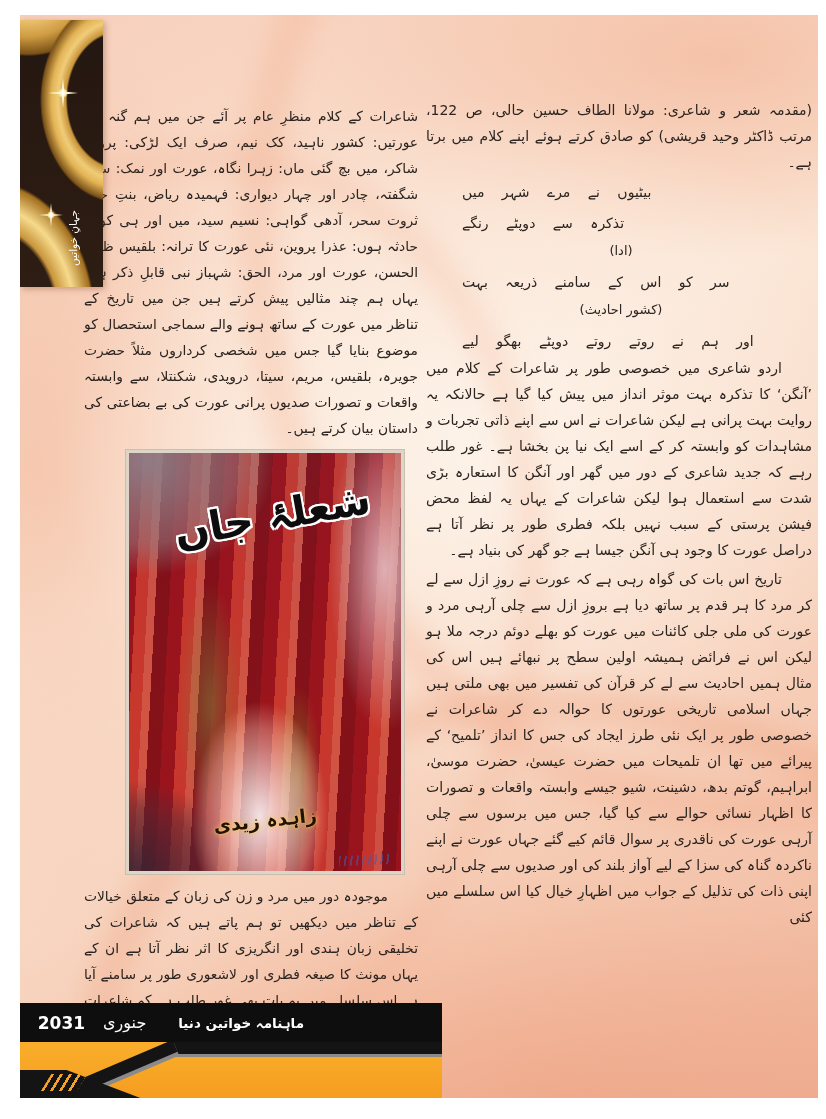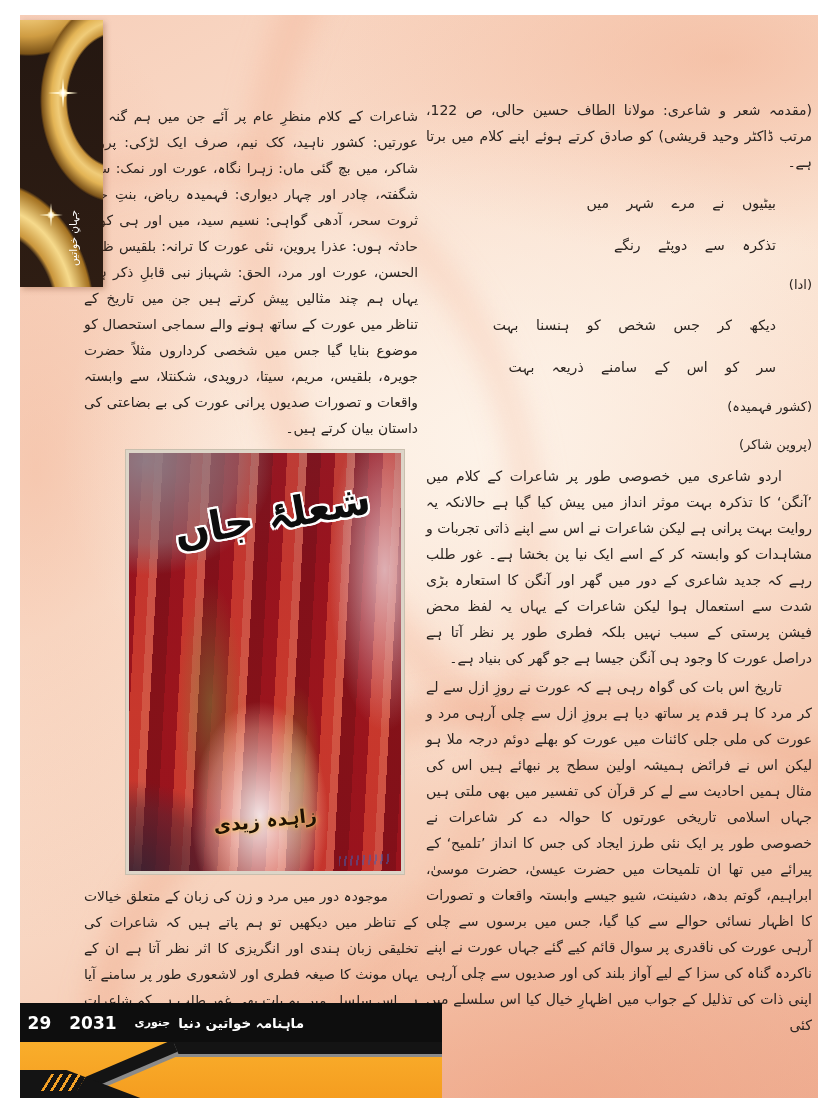--- a/index.html
+++ b/index.html
@@ -37,22 +37,22 @@
   .sp2{left:16px;top:180px;transform:scale(.8);}
   .strip-label{position:absolute;left:40px;top:168px;width:26px;height:100px;display:flex;align-items:center;justify-content:center;}
   .strip-label span{transform:rotate(-90deg);white-space:nowrap;color:#ffffff;font-size:10.5px;letter-spacing:.4px;}
 
   
   .urdu{direction:rtl;color:#2b2420;text-align:justify;}
   .col-right{position:absolute;right:6px;top:82px;width:386px;z-index:2;font-size:14px;line-height:26px;}
   .col-left {position:absolute;left:64px;top:88px;width:334px;z-index:2;font-size:13.8px;line-height:26px;}
   .para{margin:0 0 3px 0;}
   .indent{text-indent:30px;}
-  .verse{text-align:right;word-spacing:13px;margin:15px 36px 0 36px;line-height:27px;}
-  .attrib{text-align:right;font-size:13px;margin:14px 0 6px 4px;line-height:24px;}
+  .verse{text-align:left;word-spacing:13px;margin:4px 36px 0 36px;line-height:27px;}
+  .attrib{text-align:center;font-size:13px;margin:2px 0 6px 4px;line-height:24px;}
 
   
   .book-cover{position:relative;width:272px;height:418px;margin:9px 14px 9px auto;
     border:3px solid #ddd5c8;box-shadow:0 0 0 1px #c9bfae;
     background:
       radial-gradient(95px 160px at 48% 87%, rgba(255,255,255,.88), rgba(255,214,190,.35) 55%, transparent 72%),
       radial-gradient(150px 130px at 0% 102%, rgba(50,36,52,.92), rgba(84,40,52,.5) 55%, transparent 76%),
       radial-gradient(170px 150px at 6% 2%,  rgba(142,126,136,.95), rgba(150,120,126,.55) 55%, transparent 76%),
       radial-gradient(80px 230px at 94% 28%, rgba(226,196,202,.85), transparent 70%),
       radial-gradient(46px 170px at 30% 60%, rgba(128,128,58,.55), transparent 72%),
@@ -66,22 +66,22 @@
   .cover-author{position:absolute;bottom:38px;left:50%;transform:translateX(-50%) rotate(-6deg);
     font-size:19px;font-weight:bold;color:#201204;white-space:nowrap;
     text-shadow:0 0 6px rgba(250,195,75,.95),0 0 2px rgba(255,215,125,.9);}
   .cover-sign{position:absolute;right:10px;bottom:6px;width:52px;height:10px;opacity:.8;transform:rotate(-3deg);
     background:repeating-linear-gradient(100deg,rgba(70,90,170,.7) 0 2px,transparent 2px 6px);}
 
   
   .footer{position:absolute;left:0;top:988px;width:422px;height:95px;z-index:4;}
   .footer-bar{height:39px;background:#0e0e0e;display:flex;direction:rtl;align-items:center;
     gap:18px;padding-right:138px;box-sizing:border-box;color:#ffffff;}
-  .footer-bar .mag{font-size:13.5px;font-weight:bold;white-space:nowrap;}
-  .footer-bar .mon{font-size:11px;font-weight:bold;margin-right:-10px;}
+  .footer-bar .mag{font-size:13.5px;font-weight:bold;white-space:nowrap;margin-left:24px;}
+  .footer-bar .mon{font-size:16px;font-weight:normal;margin-right:-10px;}
   .footer-bar .yr,.footer-bar .pg{font-size:17px;font-weight:bold;font-family:"DejaVu Sans",sans-serif;}
   .footer-art{position:relative;height:56px;overflow:hidden;
     background:linear-gradient(180deg,#f9ae2b,#f59d20);}
   .fa-right{position:absolute;top:0;right:0;width:64%;height:12px;background:#141414;border-bottom:3px solid #8a8a8a;}
   .fa-diag{position:absolute;left:34px;top:22px;width:126px;height:13px;background:#141414;
     transform:rotate(-23deg);box-shadow:0 4px 0 #8a8a8a;}
   .fa-bottom{position:absolute;left:0;bottom:0;width:46%;height:28px;background:#141414;
     clip-path:polygon(0 0,24% 0,62% 100%,0 100%);}
   .fa-hatch{position:absolute;left:26px;bottom:7px;width:36px;height:17px;transform:skewX(-32deg);
     background:repeating-linear-gradient(90deg,#f5a226 0 3px,transparent 3px 9px);}
@@ -108,26 +108,25 @@
 
   <div class="col-right urdu">
     <p class="para">(مقدمہ شعر و شاعری: مولانا الطاف حسین حالی، ص 122، مرتب ڈاکٹر وحید قریشی) کو صادق کرتے ہوئے اپنے کلام میں برتا ہے۔</p>
 
     <div>
       <div class="verse">بیٹیوں نے مرے شہر میں</div>
       <div class="verse">تذکرہ سے دوپٹے رنگے</div>
       <div class="attrib">(ادا)</div>
     </div>
     <div>
-      <div class="verse">دیکھ کر جس شخص کو ہنسنا بہت</div>
       <div class="verse">سر کو اس کے سامنے ذریعہ بہت</div>
-      <div class="attrib">(کشور فہمیدہ)</div>
+      <div class="attrib">(کشور احادیث)</div>
     </div>
     <div>
-      <div class="attrib">(پروین شاکر)</div>
+      <div class="verse">اور ہم نے روتے روتے دوپٹے بھگو لیے</div>
     </div>
 
     <p class="para indent">اردو شاعری میں خصوصی طور پر شاعرات کے کلام میں ’آنگن‘ کا تذکرہ بہت موثر انداز میں پیش کیا گیا ہے حالانکہ یہ روایت بہت پرانی ہے لیکن شاعرات نے اس سے اپنے ذاتی تجربات و مشاہدات کو وابستہ کر کے اسے ایک نیا پن بخشا ہے۔ غور طلب رہے کہ جدید شاعری کے دور میں گھر اور آنگن کا استعارہ بڑی شدت سے استعمال ہوا لیکن شاعرات کے یہاں یہ لفظ محض فیشن پرستی کے سبب نہیں بلکہ فطری طور پر نظر آتا ہے دراصل عورت کا وجود ہی آنگن جیسا ہے جو گھر کی بنیاد ہے۔</p>
     <p class="para indent">تاریخ اس بات کی گواہ رہی ہے کہ عورت نے روزِ ازل سے لے کر مرد کا ہر قدم پر ساتھ دیا ہے بروزِ ازل سے چلی آرہی مرد و عورت کی ملی جلی کائنات میں عورت کو بھلے دوئم درجہ ملا ہو لیکن اس نے فرائض ہمیشہ اولین سطح پر نبھائے ہیں اس کی مثال ہمیں احادیث سے لے کر قرآن کی تفسیر میں بھی ملتی ہیں جہاں اسلامی تاریخی عورتوں کا حوالہ دے کر شاعرات نے خصوصی طور پر ایک نئی طرز ایجاد کی جس کا انداز ’تلمیح‘ کے پیرائے میں تھا ان تلمیحات میں حضرت عیسیٰ، حضرت موسیٰ، ابراہیم، گوتم بدھ، دشینت، شیو جیسے وابستہ واقعات و تصورات کا اظہار نسائی حوالے سے کیا گیا، جس میں برسوں سے چلی آرہی عورت کی ناقدری پر سوال قائم کیے گئے جہاں عورت نے اپنے ناکردہ گناہ کی سزا کے لیے آواز بلند کی اور صدیوں سے چلی آرہی اپنی ذات کی تذلیل کے جواب میں اظہارِ خیال کیا اس سلسلے میں کئی</p>
   </div>
 
   <div class="col-left urdu">
     <p class="para">شاعرات کے کلام منظرِ عام پر آئے جن میں ہم گنہ گار عورتیں: کشور ناہید، کک نیم، صرف ایک لڑکی: پروین شاکر، میں بچ گئی ماں: زہرا نگاہ، عورت اور نمک: سارا شگفتہ، چادر اور چہار دیواری: فہمیدہ ریاض، بنتِ حوا: ثروت سحر، آدھی گواہی: نسیم سید، میں اور ہی کوئی حادثہ ہوں: عذرا پروین، نئی عورت کا ترانہ: بلقیس ظفیر الحسن، عورت اور مرد، الحق: شہباز نبی قابلِ ذکر ہیں یہاں ہم چند مثالیں پیش کرتے ہیں جن میں تاریخ کے تناظر میں عورت کے ساتھ ہونے والے سماجی استحصال کو موضوع بنایا گیا جس میں شخصی کرداروں مثلاً حضرت جویرہ، بلقیس، مریم، سیتا، دروپدی، شکنتلا، سے وابستہ واقعات و تصورات صدیوں پرانی عورت کی بے بضاعتی کی داستان بیان کرتے ہیں۔</p>
 
     <div class="book-cover">

